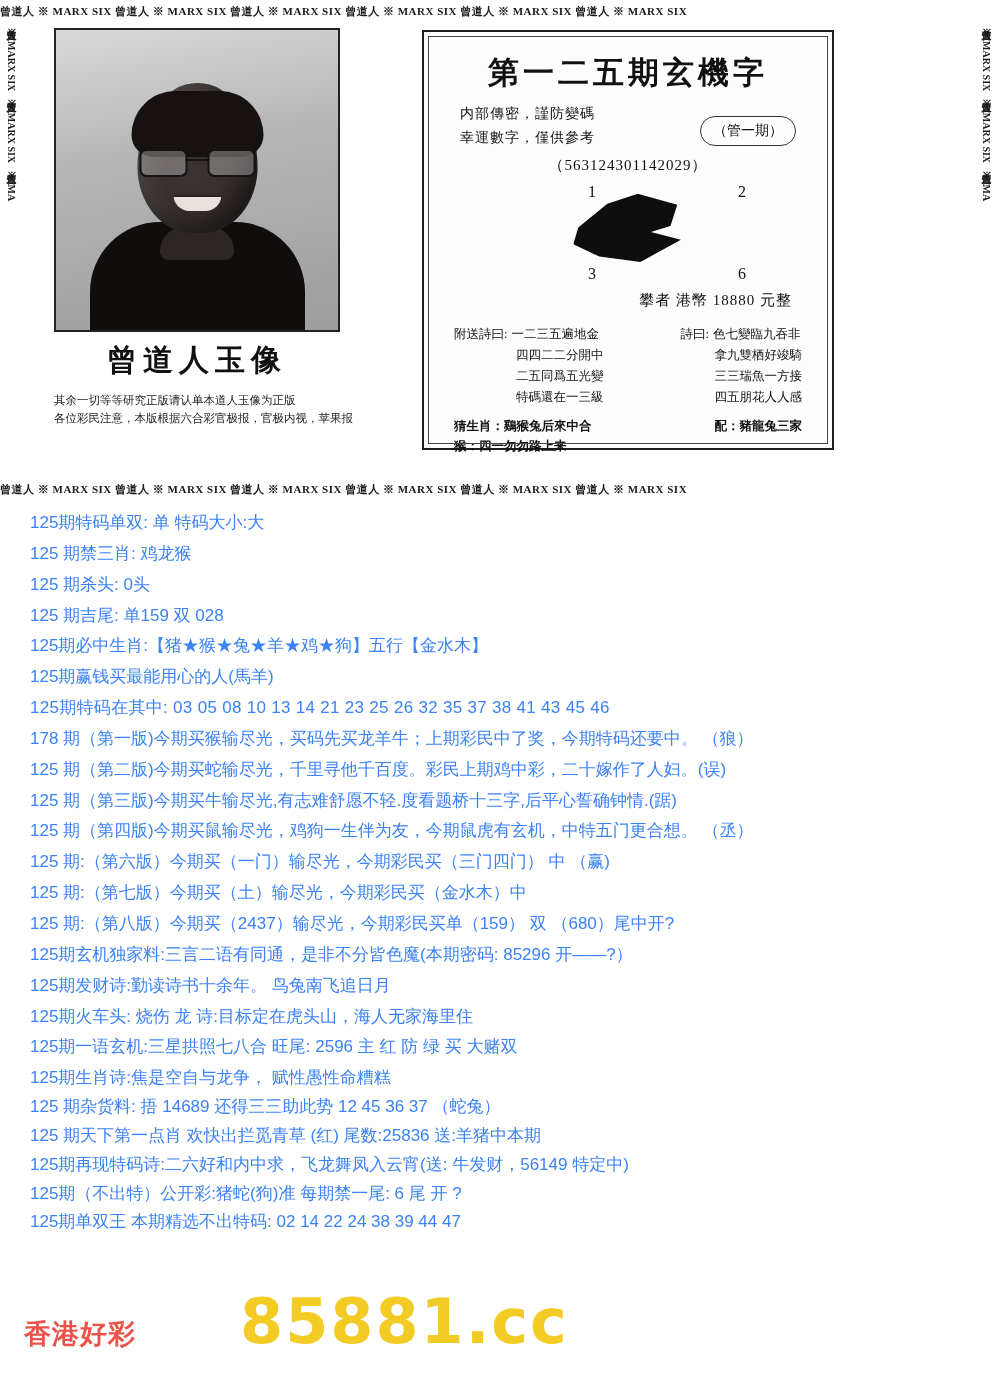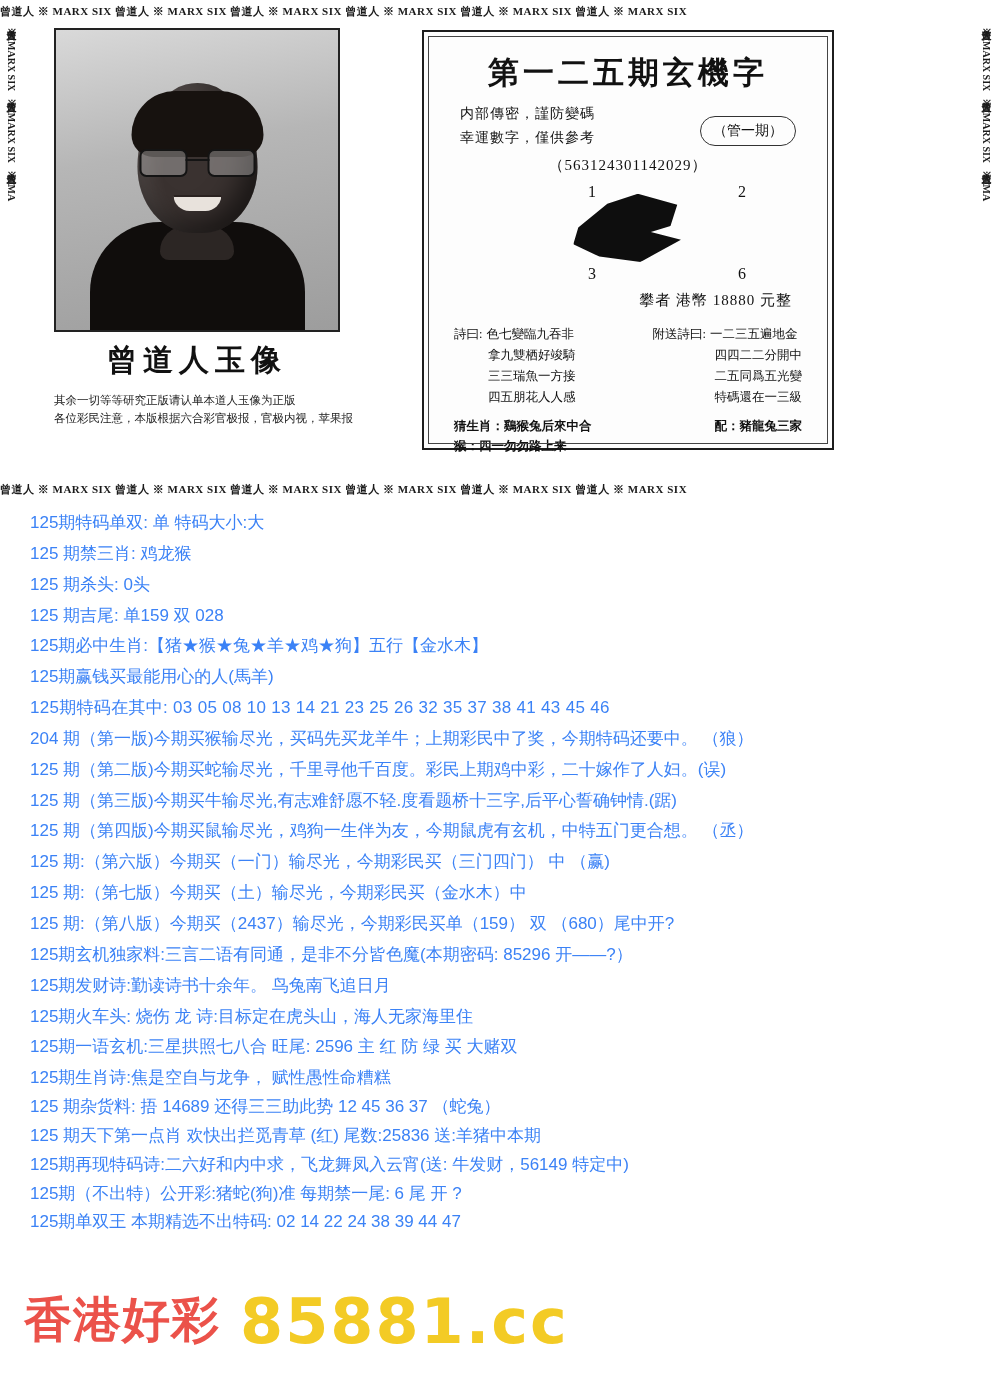--- a/index.html
+++ b/index.html
@@ -314,21 +314,21 @@
   
   .wm {
     position: absolute;
     font-weight: bold;
     pointer-events: none;
     opacity: .85;
   }
   .wm-red {
     left: 24px;
     bottom: 36px;
-    font-size: 48px;
+    font-size: 27px;
     color: #e8352b;
     letter-spacing: 1px;
   }
   .wm-yellow {
     left: 240px;
     bottom: 30px;
     font-size: 62px;
     color: #f2c200;
     letter-spacing: 2px;
     font-family: "DejaVu Sans", sans-serif;
@@ -386,38 +386,38 @@
         <div class="glyph-num g2">2</div>
         <div class="glyph-num g3">3</div>
         <div class="glyph-num g6">6</div>
       </div>
 
       <div class="info-price">攀者 港幣 18880 元整</div>
 
       <div class="poem-wrap">
         <div class="poem-col">
           <div style="display:flex">
+            <span class="poem-head">附送詩曰:</span>
+            <span>一二三五遍地金</span>
+          </div>
+          <div style="padding-left:62px">
+            <div>四四二二分開中</div>
+            <div>二五同爲五光變</div>
+            <div>特碼還在一三級</div>
+          </div>
+        </div>
+        <div class="poem-col">
+          <div style="display:flex">
             <span class="poem-head">詩曰:</span>
             <span>色七變臨九吞非</span>
           </div>
           <div style="padding-left:34px">
             <div>拿九雙栖好竣騎</div>
             <div>三三瑞魚一方接</div>
             <div>四五朋花人人感</div>
-          </div>
-        </div>
-        <div class="poem-col">
-          <div style="display:flex">
-            <span class="poem-head">附送詩曰:</span>
-            <span>一二三五遍地金</span>
-          </div>
-          <div style="padding-left:62px">
-            <div>四四二二分開中</div>
-            <div>二五同爲五光變</div>
-            <div>特碼還在一三級</div>
           </div>
         </div>
       </div>
 
       <div class="poem-bottom">
         <div>
           <div>猜生肖：鷄猴兔后來中合</div>
           <div>猴：四一勿勿路上来</div>
         </div>
         <div>配：豬龍兔三家</div>
@@ -428,21 +428,21 @@
 </div>
 
 <div class="content">
   <div class="line">125期特码单双: 单    特码大小:大</div>
   <div class="line">125 期禁三肖: 鸡龙猴</div>
   <div class="line">125 期杀头: 0头</div>
   <div class="line">125 期吉尾:  单159  双 028</div>
   <div class="line">125期必中生肖:【猪★猴★兔★羊★鸡★狗】五行【金水木】</div>
   <div class="line">125期赢钱买最能用心的人(馬羊)</div>
   <div class="line wide">125期特码在其中: 03  05  08  10  13  14  21  23  25  26  32  35  37  38  41  43  45  46</div>
-  <div class="line">204 期（第一版)今期买猴输尽光，买码先买龙羊牛；上期彩民中了奖，今期特码还要中。 （狼）</div>
+  <div class="line">178 期（第一版)今期买猴输尽光，买码先买龙羊牛；上期彩民中了奖，今期特码还要中。 （狼）</div>
   <div class="line">125 期（第二版)今期买蛇输尽光，千里寻他千百度。彩民上期鸡中彩，二十嫁作了人妇。(误)</div>
   <div class="line">125 期（第三版)今期买牛输尽光,有志难舒愿不轻.度看题桥十三字,后平心誓确钟情.(踞)</div>
   <div class="line">125 期（第四版)今期买鼠输尽光，鸡狗一生伴为友，今期鼠虎有玄机，中特五门更合想。 （丞）</div>
   <div class="line">125 期:（第六版）今期买（一门）输尽光，今期彩民买（三门四门） 中 （赢)</div>
   <div class="line">125 期:（第七版）今期买（土）输尽光，今期彩民买（金水木）中</div>
   <div class="line">125 期:（第八版）今期买（2437）输尽光，今期彩民买单（159） 双 （680）尾中开?</div>
   <div class="line">125期玄机独家料:三言二语有同通，是非不分皆色魔(本期密码: 85296   开——?）</div>
   <div class="line">125期发财诗:勤读诗书十余年。 鸟兔南飞追日月</div>
   <div class="line">125期火车头: 烧伤 龙 诗:目标定在虎头山，海人无家海里住</div>
   <div class="line">125期一语玄机:三星拱照七八合   旺尾: 2596  主 红  防 绿  买 大赌双</div>

